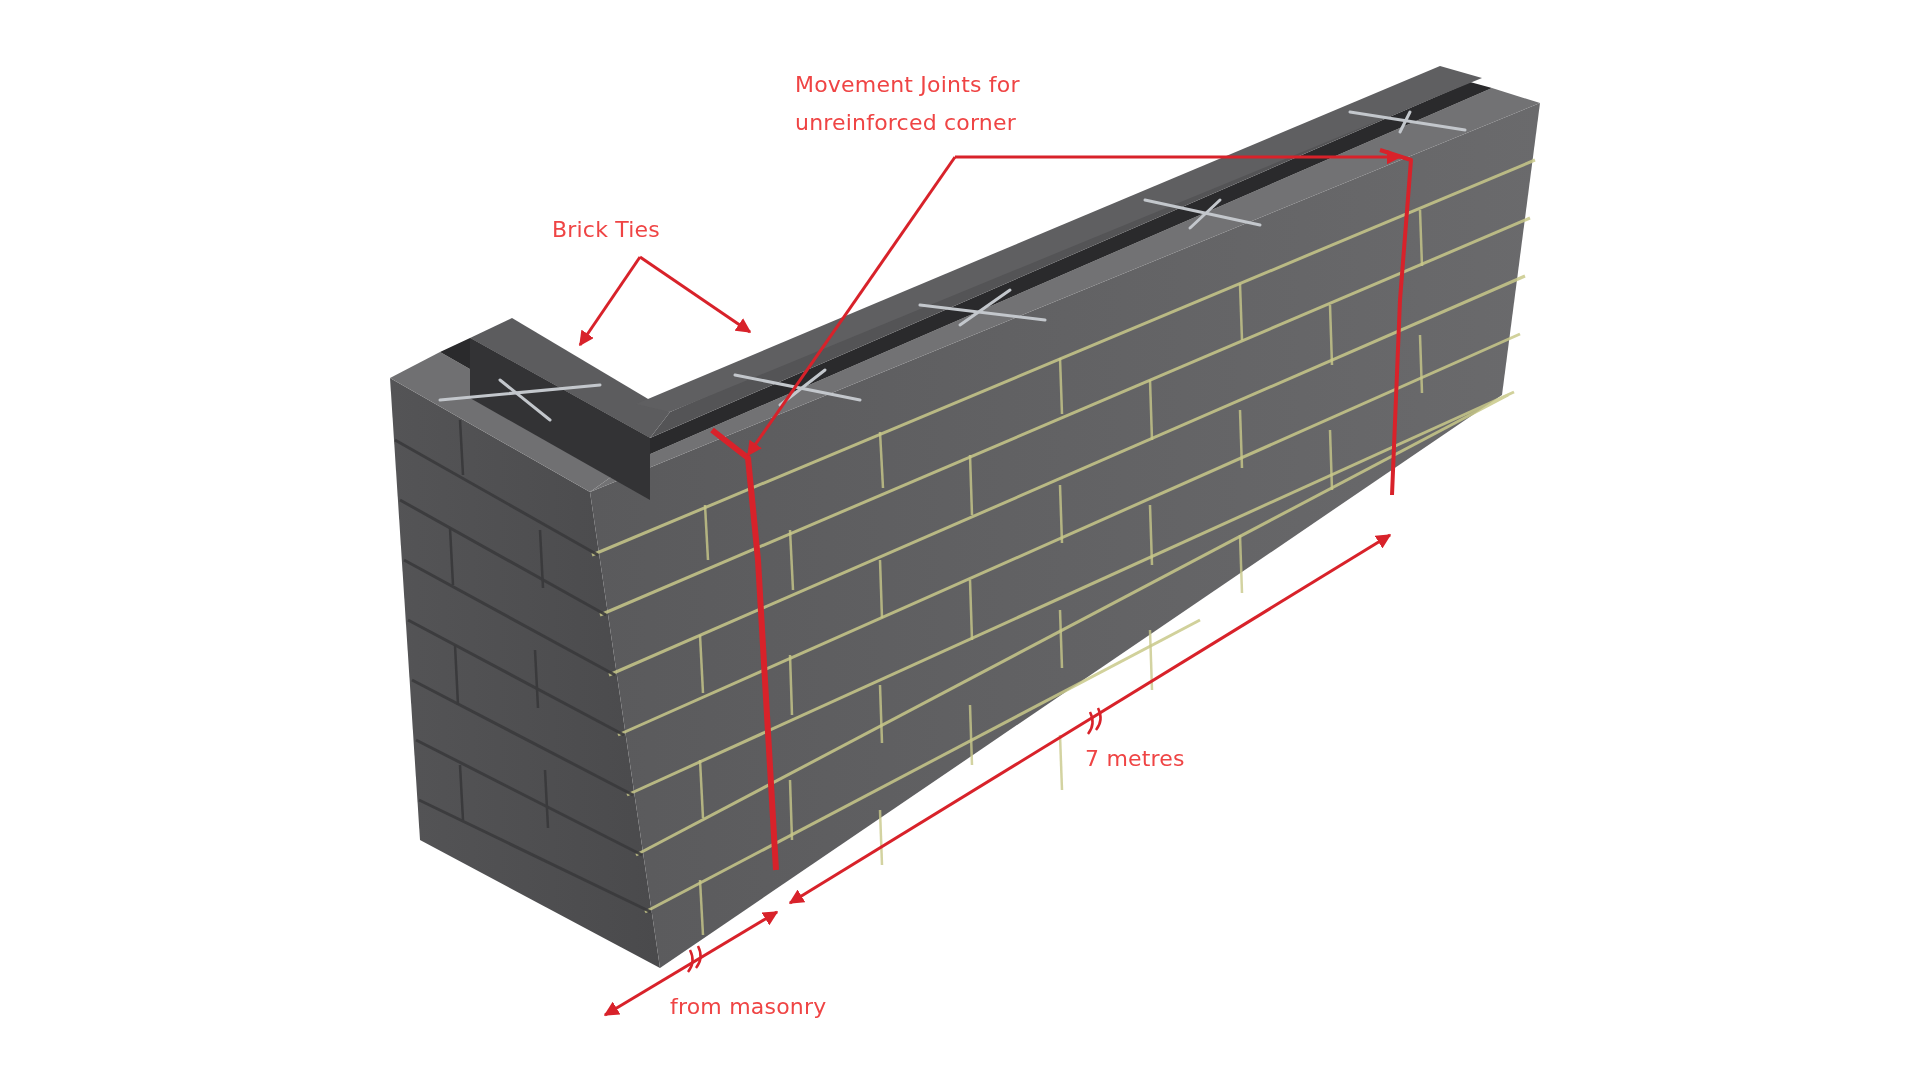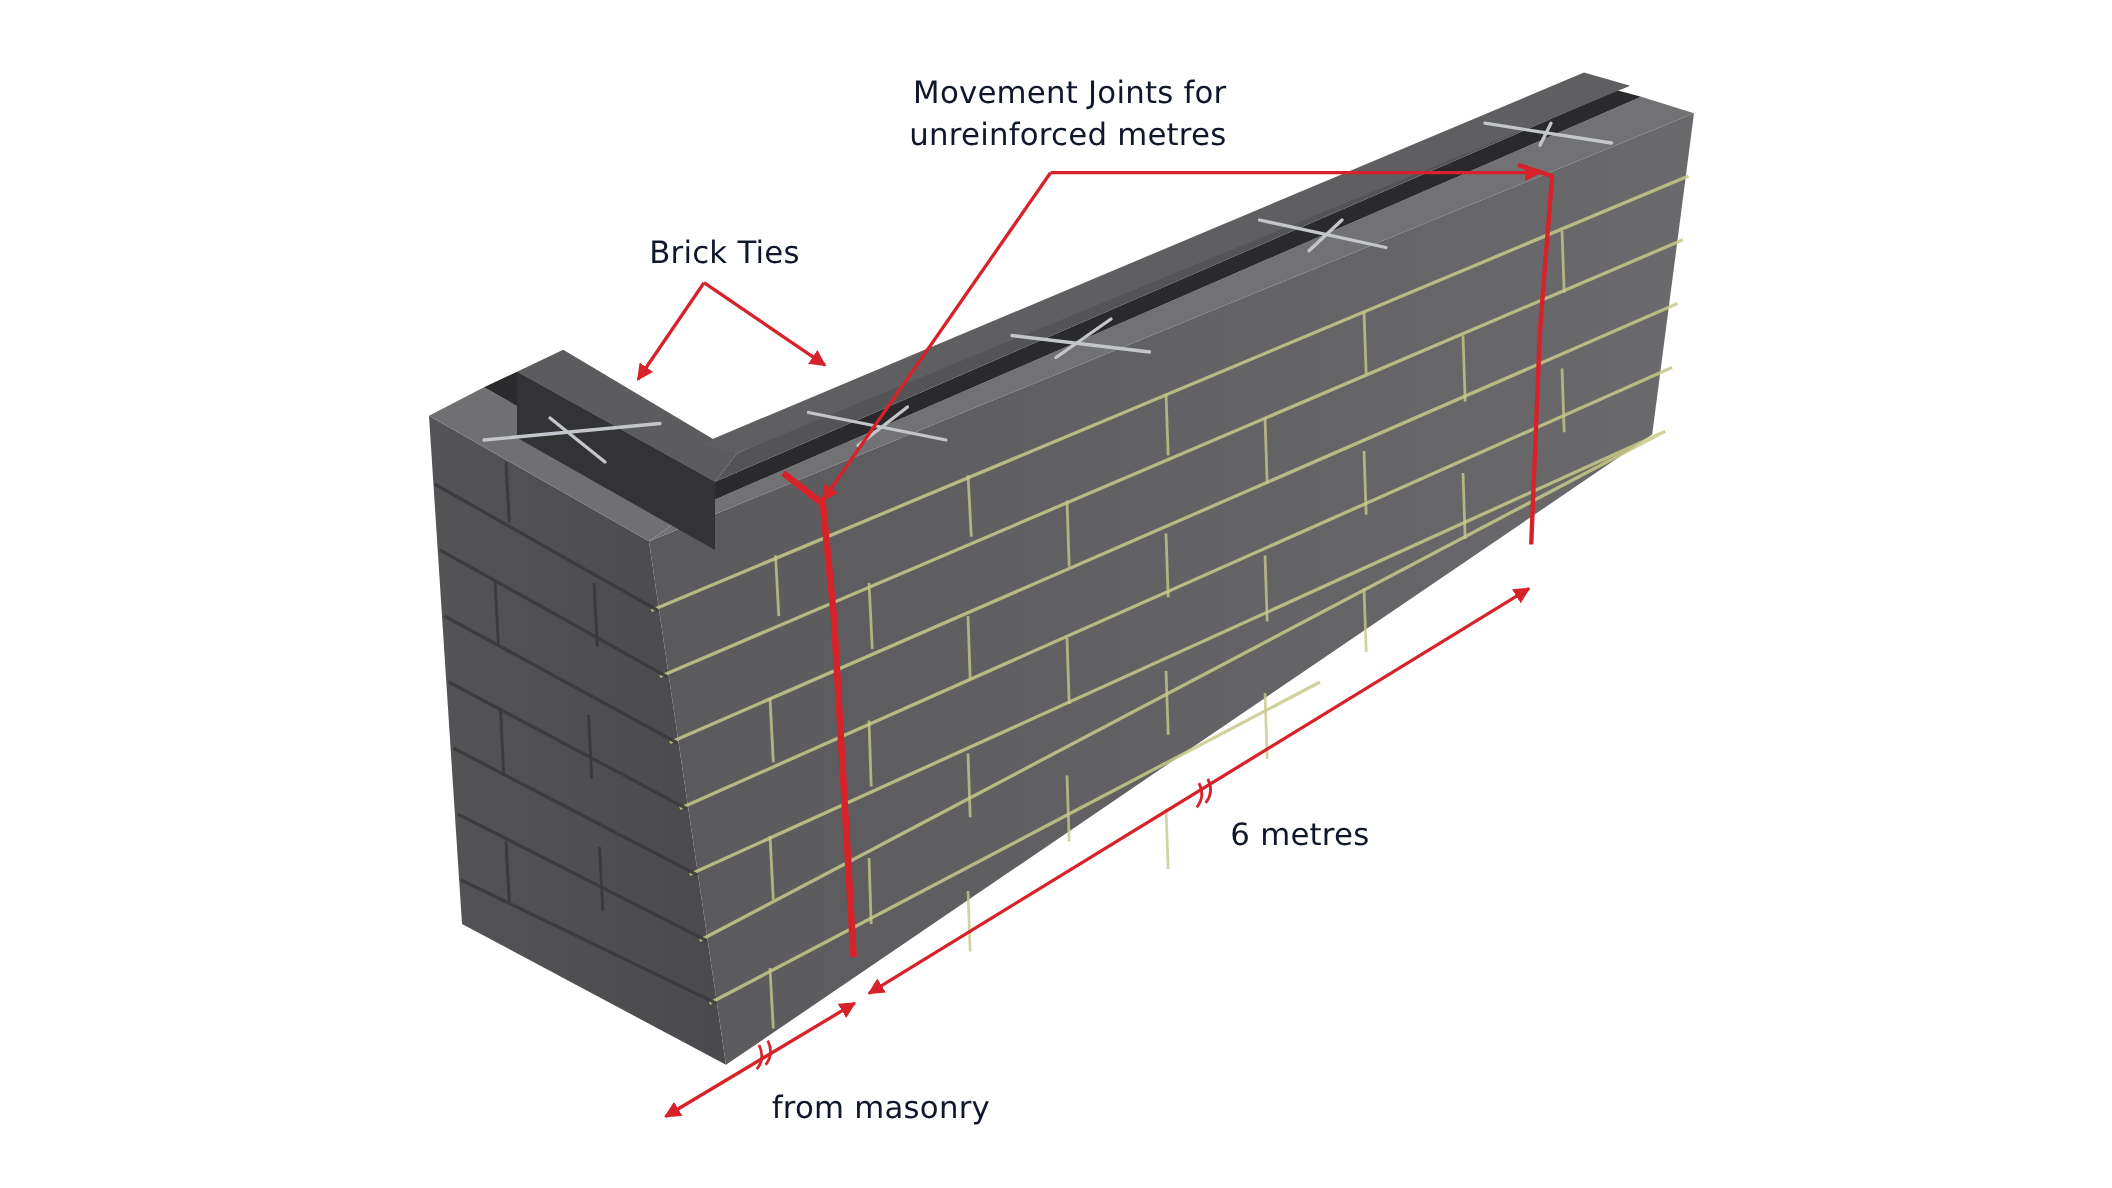--- a/index.html
+++ b/index.html
@@ -1,18 +1,18 @@
 <!DOCTYPE html>
 <html><head>
 <meta charset="utf-8">
 <style>
   html, body { margin: 0; padding: 0; background: #ffffff; }
   body { width: 1920px; height: 1080px; overflow: hidden; position: relative; font-family: "DejaVu Sans", sans-serif; }
   #diagram { position: absolute; left: 0; top: 0; width: 1920px; height: 1080px; }
-  .label { position: absolute; color: #0f172a; font-size: 28px; line-height: 38px; text-align: right; white-space: nowrap; font-family: "DejaVu Sans", sans-serif; letter-spacing: 0.2px; }
+  .label { position: absolute; color: #ef4444; font-size: 22px; line-height: 38px; text-align: left; white-space: nowrap; font-family: "DejaVu Sans", sans-serif; letter-spacing: 0.2px; }
   .label span { display: block; }
 </style>
 </head>
 <body>
 
 <svg id="diagram" viewBox="0 0 1920 1080" xmlns="http://www.w3.org/2000/svg">
   <defs>
     <marker id="arrowhead" viewBox="0 0 10 10" refX="9" refY="5" markerWidth="5" markerHeight="5" orient="auto-start-reverse">
       <path d="M0,0 L10,5 L0,10 z" fill="#d8222a"></path>
     </marker>
@@ -147,26 +147,26 @@
     <line x1="790" y1="903" x2="1390" y2="535" marker-start="url(#arrowhead)" marker-end="url(#arrowhead)"></line>
     <line x1="605" y1="1015" x2="777" y2="912" marker-start="url(#arrowhead)" marker-end="url(#arrowhead)"></line>
 
     <path d="M1090,712 q6,12 -2,22 M1098,708 q6,12 -2,22" stroke-width="2.5"></path>
     <path d="M690,950 q6,12 -2,22 M698,946 q6,12 -2,22" stroke-width="2.5"></path>
   </g>
 </svg>
 
 <div class="label" style="left:795px; top:66px; width:320px;">
   <span>Movement Joints for</span>
-  <span>unreinforced metres</span>
+  <span>unreinforced corner</span>
 </div>
 
 <div class="label" style="left:552px; top:211px; width:175px;">
   <span>Brick Ties</span>
 </div>
 
 <div class="label" style="left:1085px; top:740px; width:160px;">
-  <span>6 metres</span>
+  <span>7 metres</span>
 </div>
 
 <div class="label" style="left:670px; top:988px; width:230px;">
   <span>from masonry</span>
 </div>
 
 </body></html>

